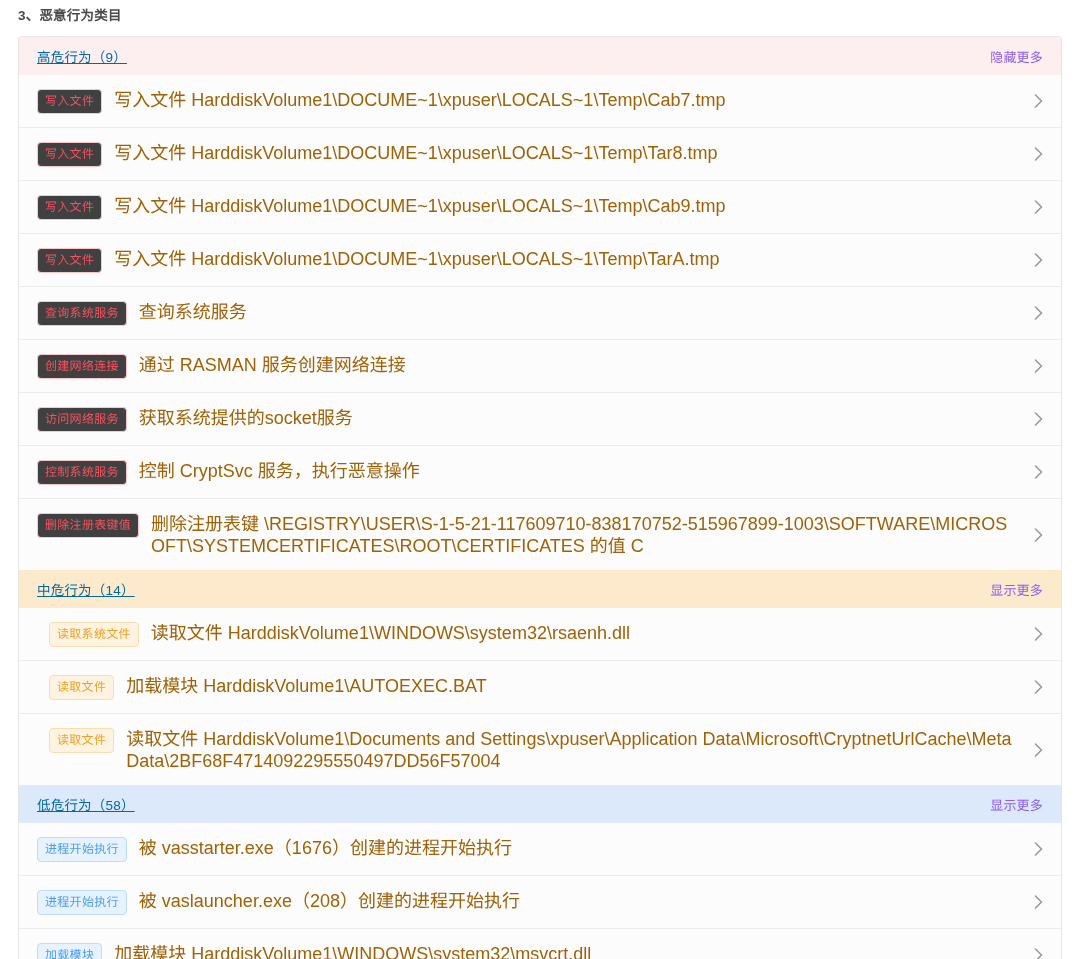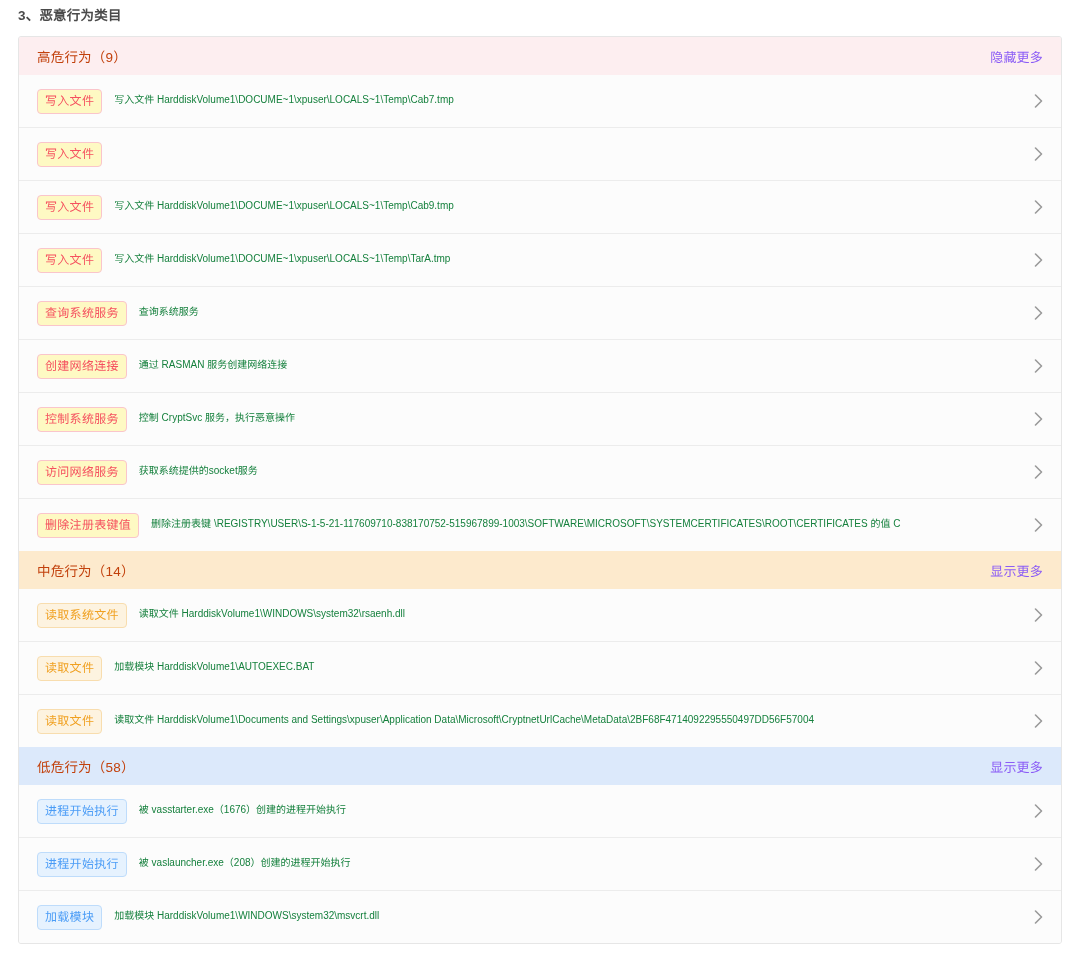--- a/index.html
+++ b/index.html
@@ -46,22 +46,23 @@
   .group-header {
     display: flex;
     align-items: center;
     justify-content: space-between;
     padding: 0 18px 0 18px;
     height: 38px;
     font-size: 13.5px;
     box-sizing: border-box;
   }
   .group-header .g-title {
-    color: #c2410c;
+    color: #0369a1;
     letter-spacing: 0.2px;
+    text-decoration: underline;
   }
   .group-header .g-toggle {
     color: #8b5cf6;
     font-size: 13px;
     cursor: pointer;
     letter-spacing: 0.2px;
   }
   .group-header.high   { background: #fdeef0; }
   .group-header.medium { background: #fdeacd; }
   .group-header.low    { background: #dce9fb; }
@@ -90,39 +91,40 @@
     padding: 5px 7px 6px 7px;
     border-radius: 4px;
     border: 1px solid transparent;
     white-space: nowrap;
     margin-right: 12px;
     margin-top: 1px;
     letter-spacing: 0.3px;
   }
   .badge.high {
     color: #f5515f;
-    background: #fef9c3;
+    background: #404040;
     border-color: #fac5cb;
   }
   .badge.medium {
     color: #f0a020;
     background: #fdf3e0;
     border-color: #f8ddae;
+    margin-left: 12px;
   }
   .badge.low {
     color: #4a9cf6;
     background: #e6f2fe;
     border-color: #bedcfb;
   }
 
   .row-text {
     flex: 1 1 auto;
-    font-size: 10px;
+    font-size: 18px;
     line-height: 22px;
-    color: #15803d;
+    color: #a16207;
     word-break: break-all;
     padding-top: 1px;
   }
 
   .chevron {
     position: absolute;
     right: 16px;
     top: 50%;
     transform: translateY(-50%);
     width: 14px;
@@ -153,20 +155,21 @@
             <span class="badge high">写入文件</span>
             <span class="row-text">写入文件 HarddiskVolume1\DOCUME~1\xpuser\LOCALS~1\Temp\Cab7.tmp</span>
             <span class="chevron">
               <svg width="9" height="14" viewBox="0 0 9 14" fill="none" aria-hidden="true">
                 <path d="M1.5 1 L7.5 7 L1.5 13" stroke="currentColor" stroke-width="1.6" stroke-linecap="round" stroke-linejoin="round"></path>
               </svg>
             </span>
           </div>
           <div class="row">
             <span class="badge high">写入文件</span>
+            <span class="row-text">写入文件 HarddiskVolume1\DOCUME~1\xpuser\LOCALS~1\Temp\Tar8.tmp</span>
             <span class="chevron">
               <svg width="9" height="14" viewBox="0 0 9 14" fill="none" aria-hidden="true">
                 <path d="M1.5 1 L7.5 7 L1.5 13" stroke="currentColor" stroke-width="1.6" stroke-linecap="round" stroke-linejoin="round"></path>
               </svg>
             </span>
           </div>
           <div class="row">
             <span class="badge high">写入文件</span>
             <span class="row-text">写入文件 HarddiskVolume1\DOCUME~1\xpuser\LOCALS~1\Temp\Cab9.tmp</span>
             <span class="chevron">
@@ -196,31 +199,31 @@
           <div class="row">
             <span class="badge high">创建网络连接</span>
             <span class="row-text">通过 RASMAN 服务创建网络连接</span>
             <span class="chevron">
               <svg width="9" height="14" viewBox="0 0 9 14" fill="none" aria-hidden="true">
                 <path d="M1.5 1 L7.5 7 L1.5 13" stroke="currentColor" stroke-width="1.6" stroke-linecap="round" stroke-linejoin="round"></path>
               </svg>
             </span>
           </div>
           <div class="row">
+            <span class="badge high">访问网络服务</span>
+            <span class="row-text">获取系统提供的socket服务</span>
+            <span class="chevron">
+              <svg width="9" height="14" viewBox="0 0 9 14" fill="none" aria-hidden="true">
+                <path d="M1.5 1 L7.5 7 L1.5 13" stroke="currentColor" stroke-width="1.6" stroke-linecap="round" stroke-linejoin="round"></path>
+              </svg>
+            </span>
+          </div>
+          <div class="row">
             <span class="badge high">控制系统服务</span>
             <span class="row-text">控制 CryptSvc 服务，执行恶意操作</span>
-            <span class="chevron">
-              <svg width="9" height="14" viewBox="0 0 9 14" fill="none" aria-hidden="true">
-                <path d="M1.5 1 L7.5 7 L1.5 13" stroke="currentColor" stroke-width="1.6" stroke-linecap="round" stroke-linejoin="round"></path>
-              </svg>
-            </span>
-          </div>
-          <div class="row">
-            <span class="badge high">访问网络服务</span>
-            <span class="row-text">获取系统提供的socket服务</span>
             <span class="chevron">
               <svg width="9" height="14" viewBox="0 0 9 14" fill="none" aria-hidden="true">
                 <path d="M1.5 1 L7.5 7 L1.5 13" stroke="currentColor" stroke-width="1.6" stroke-linecap="round" stroke-linejoin="round"></path>
               </svg>
             </span>
           </div>
           <div class="row">
             <span class="badge high">删除注册表键值</span>
             <span class="row-text">删除注册表键 \REGISTRY\USER\S-1-5-21-117609710-838170752-515967899-1003\SOFTWARE\MICROSOFT\SYSTEMCERTIFICATES\ROOT\CERTIFICATES 的值 C</span>
             <span class="chevron">

